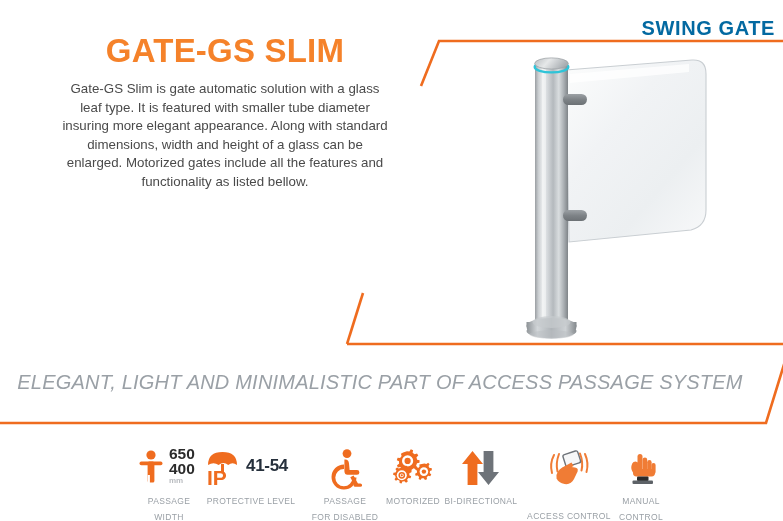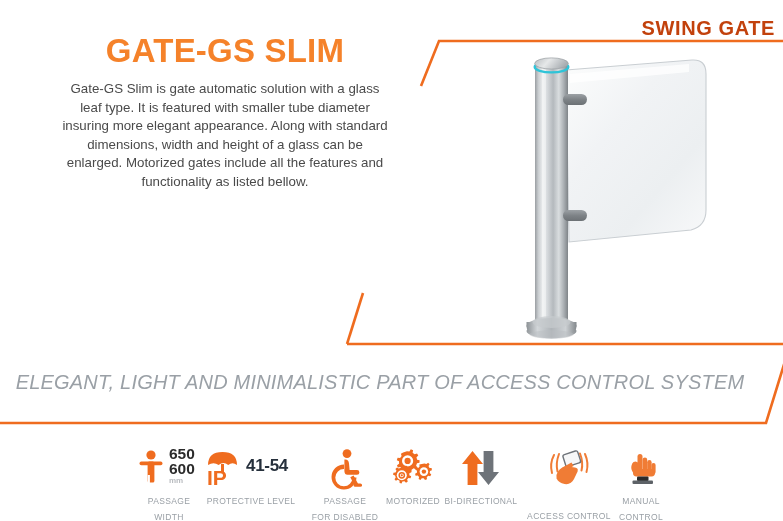--- a/index.html
+++ b/index.html
@@ -10,21 +10,21 @@
     background:#ffffff;
   }
   #stage{position:absolute;left:0;top:0;width:783px;height:521px;overflow:hidden;background:#fff;}
 
   
   .frame-svg{position:absolute;left:0;top:0;width:783px;height:521px;pointer-events:none;}
 
   
   .swing-gate-label{
     position:absolute;left:560px;top:17px;width:215px;text-align:right;
-    font-size:20px;font-weight:bold;letter-spacing:.6px;color:#c2410c;
+    font-size:20px;font-weight:bold;letter-spacing:.6px;color:#0369a1;
     font-family:"Liberation Sans", sans-serif;
   }
 
   
   .product-title{
     position:absolute;left:60px;top:32px;width:330px;text-align:center;
     font-size:33px;font-weight:bold;color:#f5822a;letter-spacing:.2px;
     font-family:"Liberation Sans", sans-serif;
   }
   .product-desc{
@@ -85,21 +85,21 @@
     <line x1="347" y1="344" x2="790" y2="344" stroke="#ef6c1f" stroke-width="2.6"></line>
 
     <polyline points="790,345 766,423 -5,423" fill="none" stroke="#ef6c1f" stroke-width="2.6"></polyline>
   </svg>
 
   <div class="swing-gate-label">SWING GATE</div>
 
   <div class="product-title">GATE-GS SLIM</div>
   <div class="product-desc">Gate-GS Slim is gate automatic solution with a glass leaf type. It is featured with smaller tube diameter insuring more elegant appearance. Along with standard dimensions, width and height of a glass can be enlarged. Motorized gates include all the features and functionality as listed bellow.</div>
 
-  <div class="tagline">ELEGANT, LIGHT AND MINIMALISTIC PART OF ACCESS CONTROL SYSTEM</div>
+  <div class="tagline">ELEGANT, LIGHT AND MINIMALISTIC PART OF ACCESS PASSAGE SYSTEM</div>
 
   <div class="gate-wrap">
     <svg class="gate-svg" viewBox="0 0 260 295">
       <defs>
         <linearGradient id="postGrad" x1="0" y1="0" x2="1" y2="0">
           <stop offset="0%" stop-color="#9a9ea2"></stop>
           <stop offset="10%" stop-color="#c9cdd0"></stop>
           <stop offset="24%" stop-color="#eef0f1"></stop>
           <stop offset="38%" stop-color="#d4d8db"></stop>
           <stop offset="55%" stop-color="#b4b9bd"></stop>
@@ -161,21 +161,21 @@
         <svg width="62" height="42" viewBox="0 0 62 42">
 
           <circle cx="13" cy="7" r="4.6" fill="#ef6c1f"></circle>
           <rect x="9.6" y="13.5" width="6.8" height="21" rx="1.6" fill="#ef6c1f"></rect>
           <rect x="1.5" y="13.6" width="23" height="3.6" rx="1.8" fill="#ef6c1f"></rect>
           <rect x="9.7" y="27" width="2.2" height="9" fill="#ffffff"></rect>
         </svg>
       </div>
       <div style="position:absolute;left:46px;top:-1px;text-align:left;">
         <div class="dimnum">650</div>
-        <div class="dimnum">600</div>
+        <div class="dimnum">400</div>
         <div class="dimunit">mm</div>
       </div>
       <div class="cap">PASSAGE
 WIDTH</div>
     </div>
 
     <div class="feature" style="left:204px;width:94px;">
       <div class="art" style="width:94px;">
         <svg width="94" height="42" viewBox="0 0 94 42">
 

